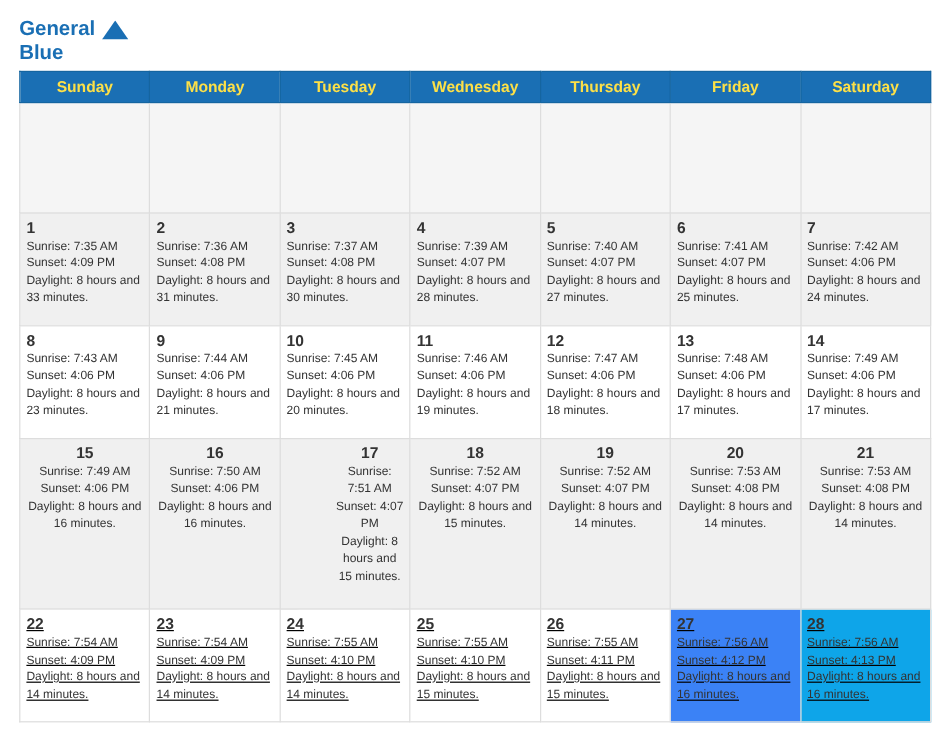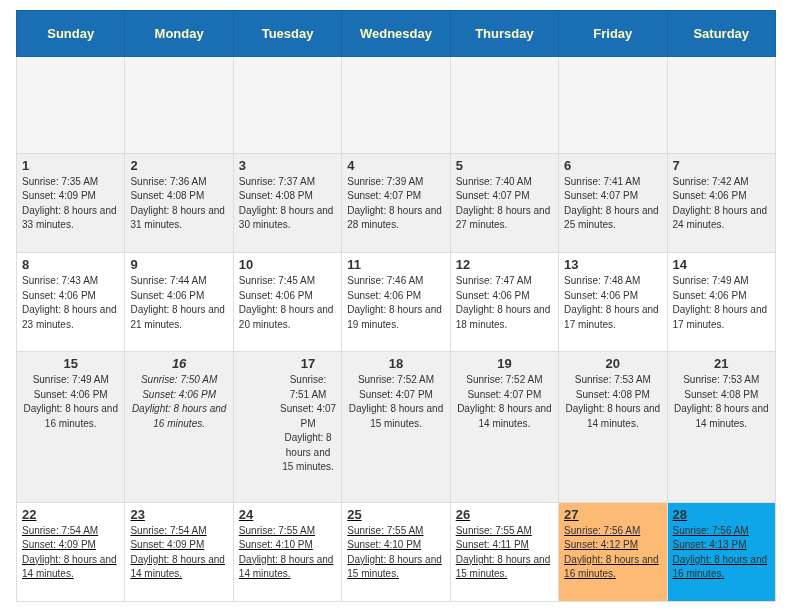--- a/index.html
+++ b/index.html
@@ -42,23 +42,23 @@
     }
     .calendar {
       flex: 1;
       border: 1px solid #ccc;
       border-collapse: collapse;
       width: 100%;
       table-layout: fixed;
     }
     .calendar th {
       background: #1a6fb4;
-      color: #fef9c3;
+      color: #fde047;
       text-align: center;
-      padding: 15px 2px;
+      padding: 5px 2px;
       font-size: 13px;
       border: 1px solid #1565a0;
     }
     .calendar td {
       vertical-align: top;
       padding: 4px 5px;
       border: 1px solid #ddd;
       font-size: 10.5px;
       color: #333;
       height: 82px;
@@ -79,20 +79,37 @@
       line-height: 1.45;
     }
     .empty-cell {
       background: #f5f5f5 !important;
     }
   </style>
 </head>
 <body>
 
 <div class="page">
+  <div class="header">
+    <div class="logo">
+      <div>
+        <div style="font-size:17px;font-weight:bold;color:#333;line-height:1.15;">
+          <span style="color:#1a6fb4;">General</span>
+          <svg style="display:inline;vertical-align:middle;margin-left:1px;" width="22" height="16" viewBox="0 0 22 16">
+            <polygon points="0,16 11,0 22,16" fill="#1a6fb4"></polygon>
+          </svg>
+        </div>
+        <div style="font-size:17px;font-weight:bold;color:#1a6fb4;line-height:1.15;">Blue</div>
+      </div>
+    </div>
+    <div class="title-area">
+      <div class="month-title"></div>
+      <div class="location"></div>
+    </div>
+  </div>
 
   <table class="calendar">
     <thead>
       <tr>
         <th>Sunday</th>
         <th>Monday</th>
         <th>Tuesday</th>
         <th>Wednesday</th>
         <th>Thursday</th>
         <th>Friday</th>
@@ -167,21 +184,21 @@
           <td style="background: rgb(255, 255, 255);">
             <span class="day-num">14</span>
             <div class="day-info">Sunrise: 7:49 AM<br>Sunset: 4:06 PM<br>Daylight: 8 hours and 17 minutes.</div>
           </td>
         </tr>
         <tr style="background-color: rgb(240, 240, 240); text-align: center;">
           <td style="background: rgb(240, 240, 240);">
             <span class="day-num">15</span>
             <div class="day-info">Sunrise: 7:49 AM<br>Sunset: 4:06 PM<br>Daylight: 8 hours and 16 minutes.</div>
           </td>
-          <td style="background: rgb(240, 240, 240); font-style: italic;">
+          <td style="background: rgb(240, 240, 240);">
             <span class="day-num">16</span>
             <div class="day-info">Sunrise: 7:50 AM<br>Sunset: 4:06 PM<br>Daylight: 8 hours and 16 minutes.</div>
           </td>
           <td style="background: rgb(240, 240, 240); padding-left: 46px;">
             <span class="day-num">17</span>
             <div class="day-info">Sunrise: 7:51 AM<br>Sunset: 4:07 PM<br>Daylight: 8 hours and 15 minutes.</div>
           </td>
           <td style="background: rgb(240, 240, 240); margin-left: 40px;">
             <span class="day-num">18</span>
             <div class="day-info">Sunrise: 7:52 AM<br>Sunset: 4:07 PM<br>Daylight: 8 hours and 15 minutes.</div>
@@ -213,21 +230,21 @@
             <div class="day-info">Sunrise: 7:55 AM<br>Sunset: 4:10 PM<br>Daylight: 8 hours and 14 minutes.</div>
           </td>
           <td style="background: rgb(255, 255, 255);">
             <span class="day-num">25</span>
             <div class="day-info">Sunrise: 7:55 AM<br>Sunset: 4:10 PM<br>Daylight: 8 hours and 15 minutes.</div>
           </td>
           <td style="background: rgb(255, 255, 255);">
             <span class="day-num">26</span>
             <div class="day-info">Sunrise: 7:55 AM<br>Sunset: 4:11 PM<br>Daylight: 8 hours and 15 minutes.</div>
           </td>
-          <td style="background: #fdba74;">
+          <td style="background: #3b82f6;">
             <span class="day-num">27</span>
             <div class="day-info">Sunrise: 7:56 AM<br>Sunset: 4:12 PM<br>Daylight: 8 hours and 16 minutes.</div>
           </td>
           <td style="background: #0ea5e9;">
             <span class="day-num">28</span>
             <div class="day-info">Sunrise: 7:56 AM<br>Sunset: 4:13 PM<br>Daylight: 8 hours and 16 minutes.</div>
           </td>
         </tr>
       </tbody>
   </table>

